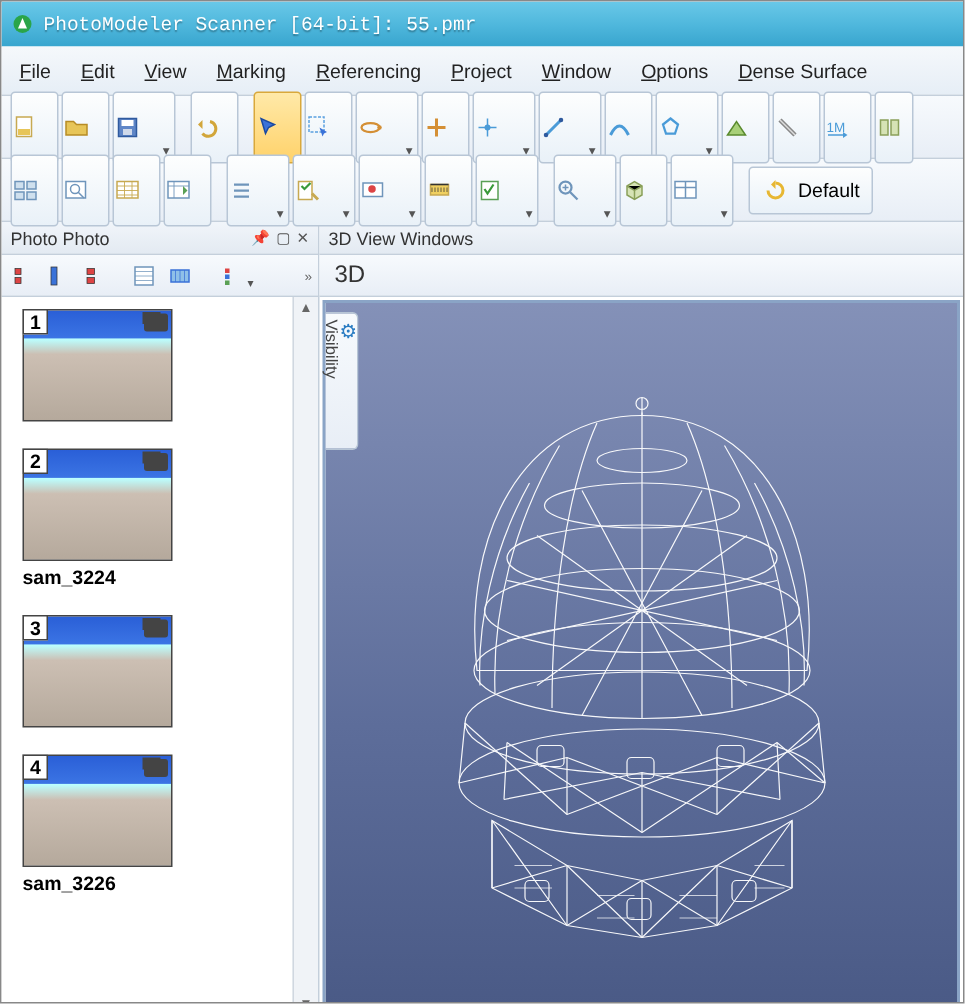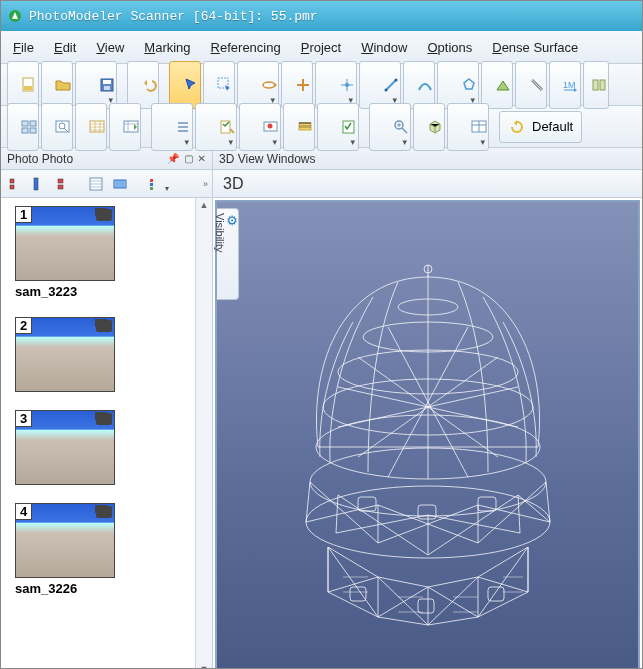--- a/index.html
+++ b/index.html
@@ -4,21 +4,21 @@
 <style>
   * { box-sizing: border-box; margin: 0; padding: 0; }
   body { font-family: "Segoe UI", Tahoma, sans-serif; font-size: 12px; background: #fff; width: 643px; height: 669px; overflow: hidden; border: 1px solid #888; }
   .titlebar { height: 30px; background: linear-gradient(#69c8e8,#50b8dd 50%,#38a5ce); display:flex; align-items:center; padding: 0 6px; gap:6px;font-family:Liberation Mono, monospace; }
   .titlebar .icon { width:16px; height:16px; }
   .titlebar .title { font-size:13px; color:#fff; text-shadow:0 1px 1px rgba(0,0,0,.3); }
   .menubar { height:26px; background:linear-gradient(#f5f8fb,#e6eef6); border-bottom:1px solid #c4cfdb; display:flex; align-items:center; padding: 16px 12px; gap:20px; font-size:13px; }
   .menubar .item { cursor:default; color:#222; }
   .menubar .item u { text-decoration:underline; }
   .toolbar { height:42px; background:linear-gradient(#f7fafd,#e8eef6); border-bottom:1px solid #c4cfdb; display:flex; align-items:center; padding:3px 6px; gap:2px; }
-  .tbtn { width:32px; height:48px; border:1px solid #b8c6d6; border-radius:3px; background:linear-gradient(#fdfefe,#e9f1f8); display:flex; align-items:center; justify-content:flex-end; position:relative; }
+  .tbtn { width:32px; height:48px; border:1px solid #b8c6d6; border-radius:3px; background:linear-gradient(#fdfefe,#e9f1f8); display:flex; align-items:center; justify-content:flex-start; position:relative; }
   .tbtn.sel { background:linear-gradient(#ffe9a8,#ffd26a); border-color:#d9a83b; }
   .tbtn.drop { width:42px; }
   .tbtn.drop::after { content:"▾"; font-size:9px; color:#555; position:absolute; right:3px; bottom:3px; }
   .tsep { width:6px; height:32px; }
   .panels { display:flex; height:calc(669px - 30px - 26px - 42px - 42px - 1px); }
   .left { width:212px; display:flex; flex-direction:column; border-right:1px solid #c4cfdb; }
   .panel-hdr { height:22px; background:linear-gradient(#f1f5fa,#e3eaf2); border-bottom:1px solid #c4cfdb; display:flex; align-items:center; padding:0 6px; font-size:12px; color:#333; justify-content:space-between; }
   .panel-hdr .ctrl { display:flex; gap:4px; font-size:10px; color:#555; }
   .left-tb { height:28px; background:linear-gradient(#f7fafd,#e8eef6); border-bottom:1px solid #c4cfdb; display:flex; align-items:center; padding:2px 4px; gap:2px; }
   .smbtn { width:22px; height:22px; border:1px solid transparent; border-radius:2px; display:flex; align-items:center; justify-content:center; font-size:11px; }
@@ -307,27 +307,27 @@
         </div>
       <div style="flex:1"></div>
       <span class="chev">»</span>
     </div>
     <div class="photo-list">
       <div class="photo">
         <div class="frame">
             <span class="num">1</span>
             <span class="cam"></span>
           </div>
-        <div class="name">sam_3223</div>
       </div>
       <div class="photo">
         <div class="frame">
             <span class="num">2</span>
             <span class="cam"></span>
           </div>
+        <div class="name">sam_3224</div>
       </div>
       <div class="photo">
         <div class="frame">
             <span class="num">3</span>
             <span class="cam"></span>
           </div>
       </div>
       <div class="photo">
         <div class="frame">
             <span class="num">4</span>

